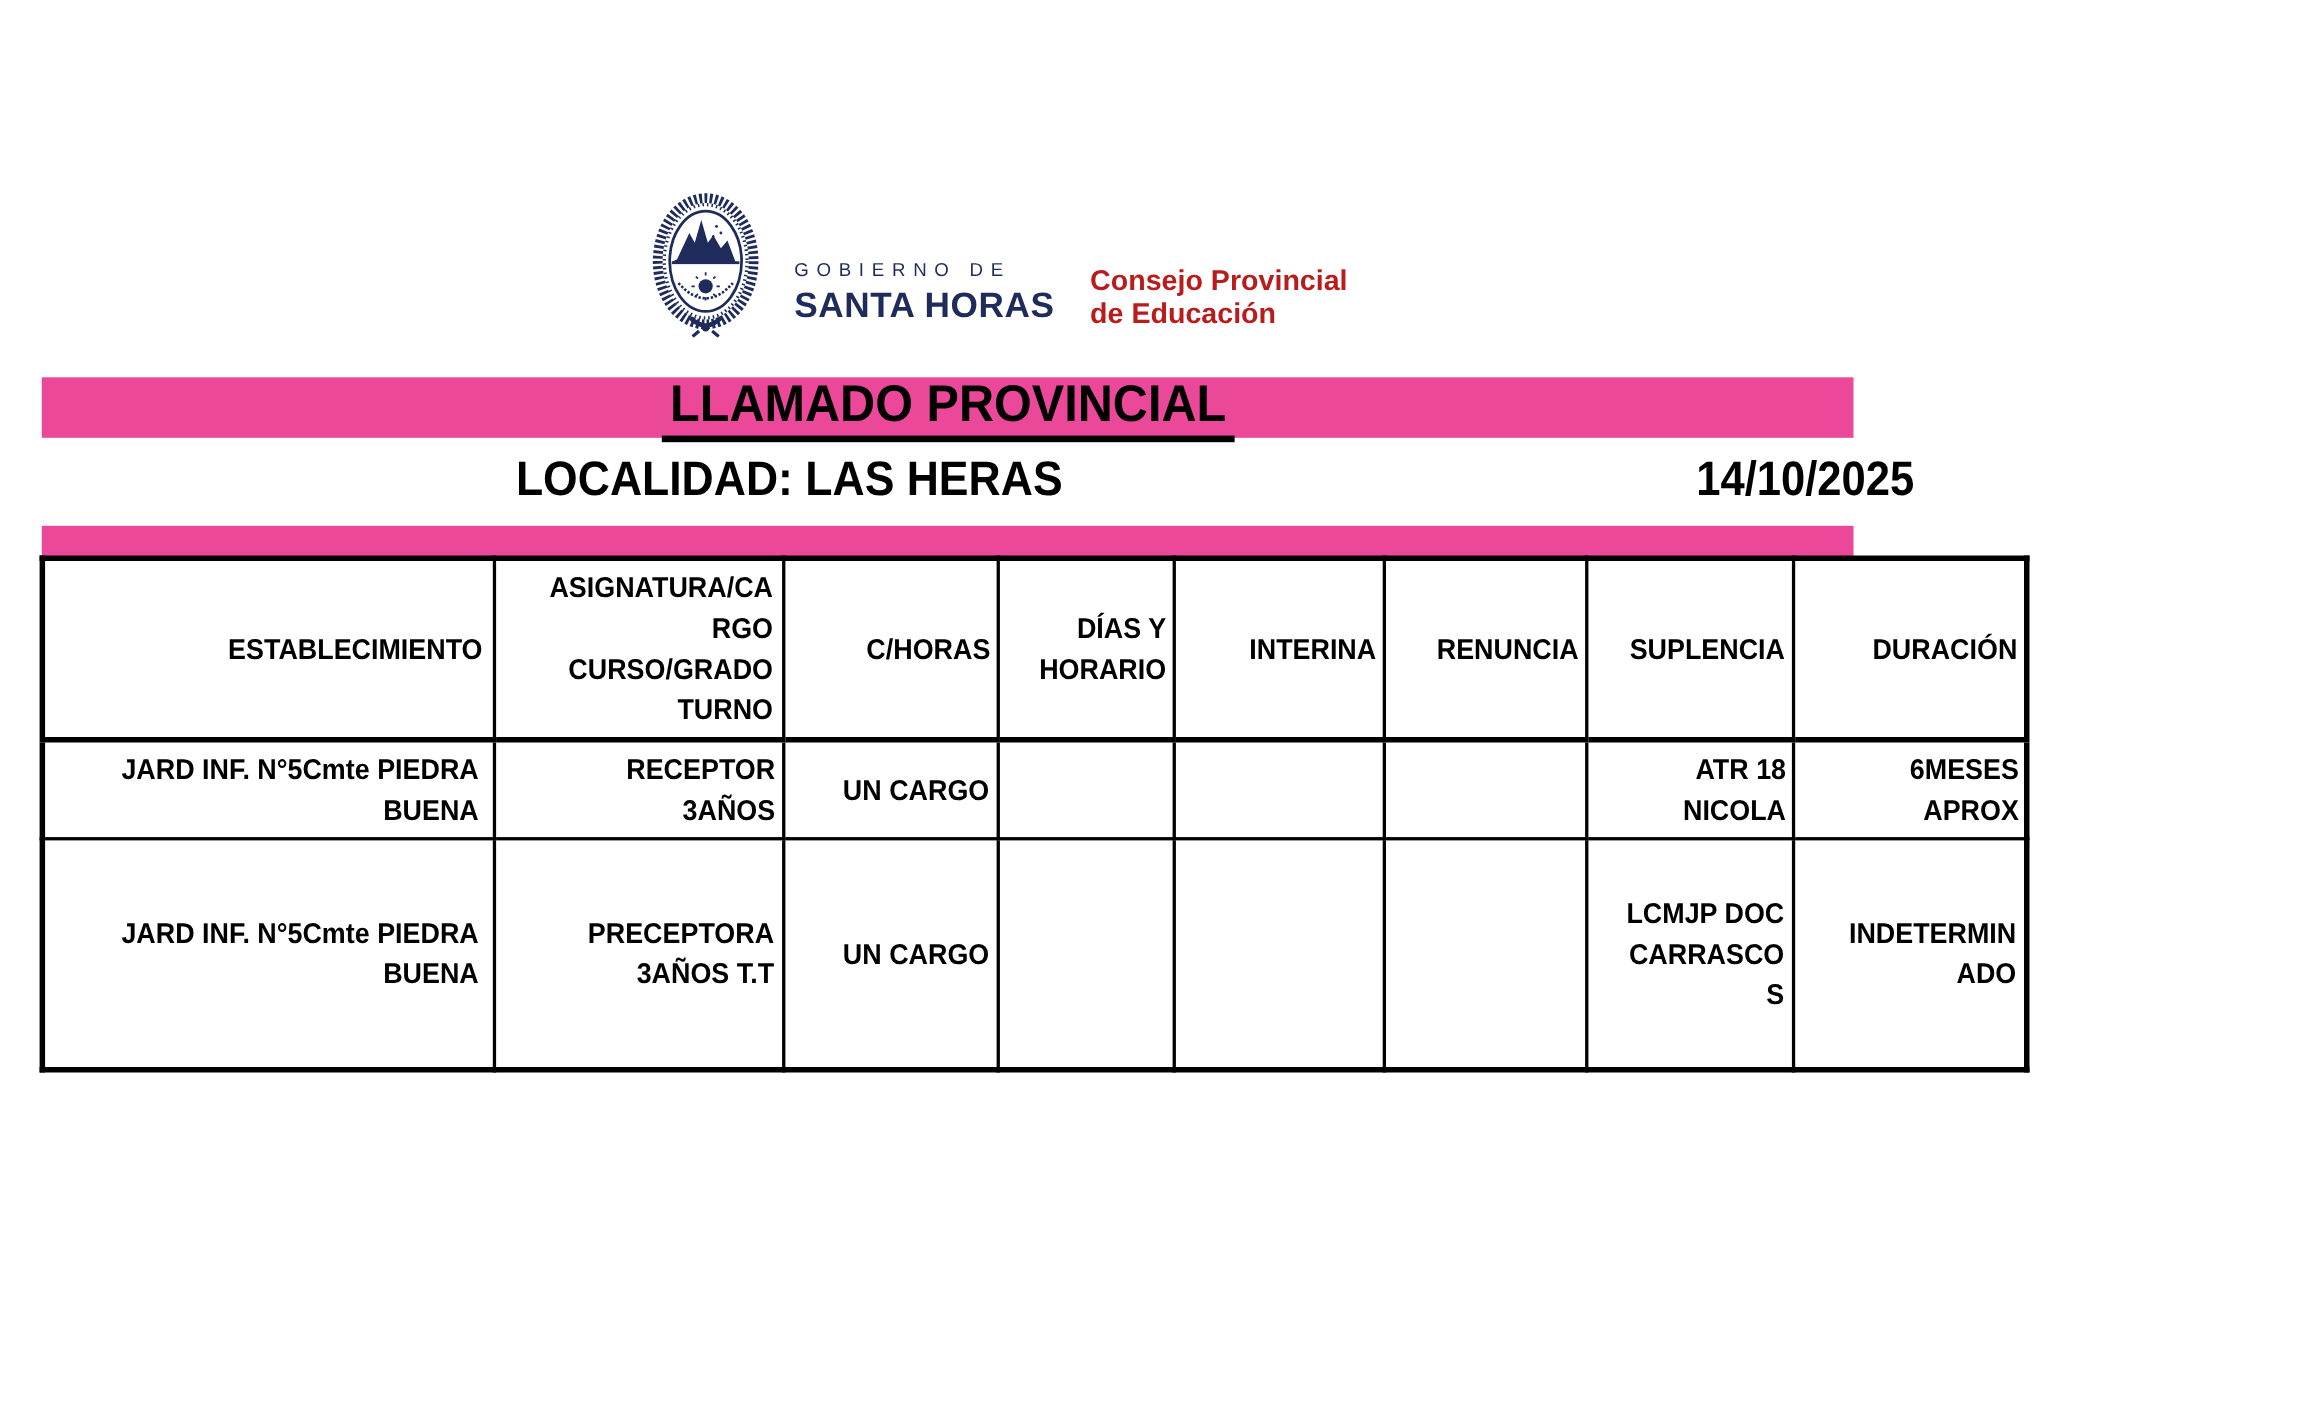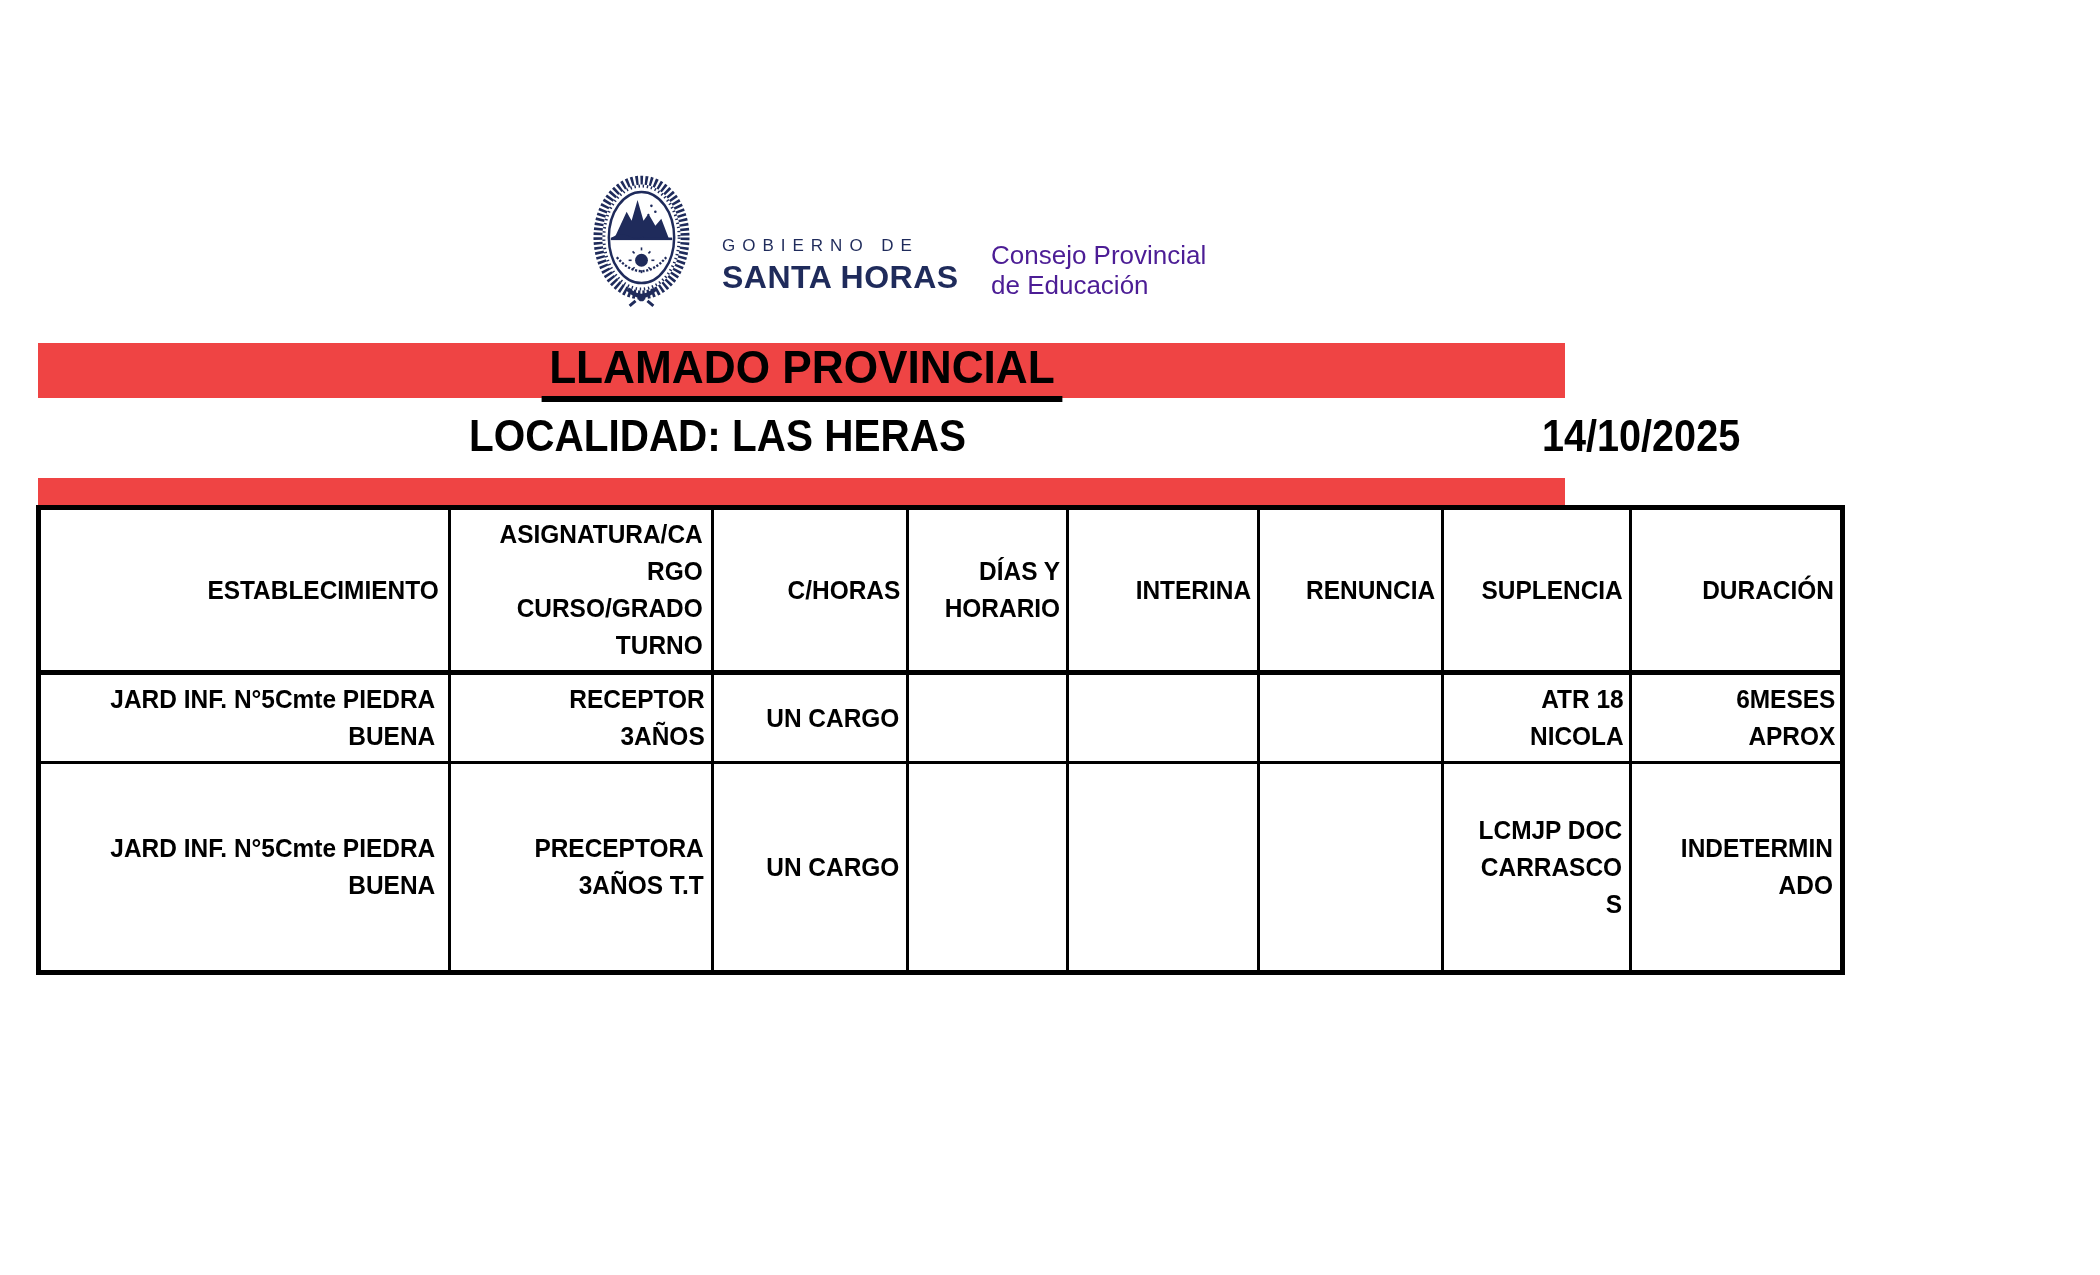--- a/index.html
+++ b/index.html
@@ -4,25 +4,25 @@
 <style>
   html,body{margin:0;padding:0;background:#ffffff;}
   .page{position:relative;width:2100px;height:1275px;background:#ffffff;
         font-family:"Liberation Sans",sans-serif;color:#000;overflow:hidden;}
 
   
   .crest{position:absolute;left:592px;top:174px;width:99px;height:133px;}
   .gov{position:absolute;left:722px;top:236px;color:#1F2B5B;}
   .gov-1{font-size:17px;font-weight:500;letter-spacing:7px;white-space:nowrap;}
   .gov-2{font-size:32px;font-weight:800;letter-spacing:.5px;margin-top:3px;white-space:nowrap;}
-  .org{position:absolute;left:991px;top:240px;color:#4c1d95;font-size:26px;
-       line-height:30px;font-weight:400;white-space:nowrap;}
+  .org{position:absolute;left:991px;top:240px;color:#b91c1c;font-size:26px;
+       line-height:30px;font-weight:700;white-space:nowrap;}
 
   
-  .band{position:absolute;left:38px;width:1527px;background:#ef4444;}
+  .band{position:absolute;left:38px;width:1647px;background:#ec4899;}
   .band1{top:343px;height:55px;display:flex;align-items:center;justify-content:center;}
   .band2{top:478px;height:28px;}
   .main-title{font-size:47px;font-weight:700;border-bottom:6px solid #000;
               padding:0 8px 2px;white-space:nowrap;transform:scaleX(.94);transform-origin:center;}
 
   
   .locality{position:absolute;left:469px;top:411px;font-size:44px;font-weight:700;
             white-space:nowrap;transform:scaleX(.92);transform-origin:left;}
   .date{position:absolute;left:1542px;top:411px;font-size:44px;font-weight:700;
         white-space:nowrap;transform:scaleX(.90);transform-origin:left;}

